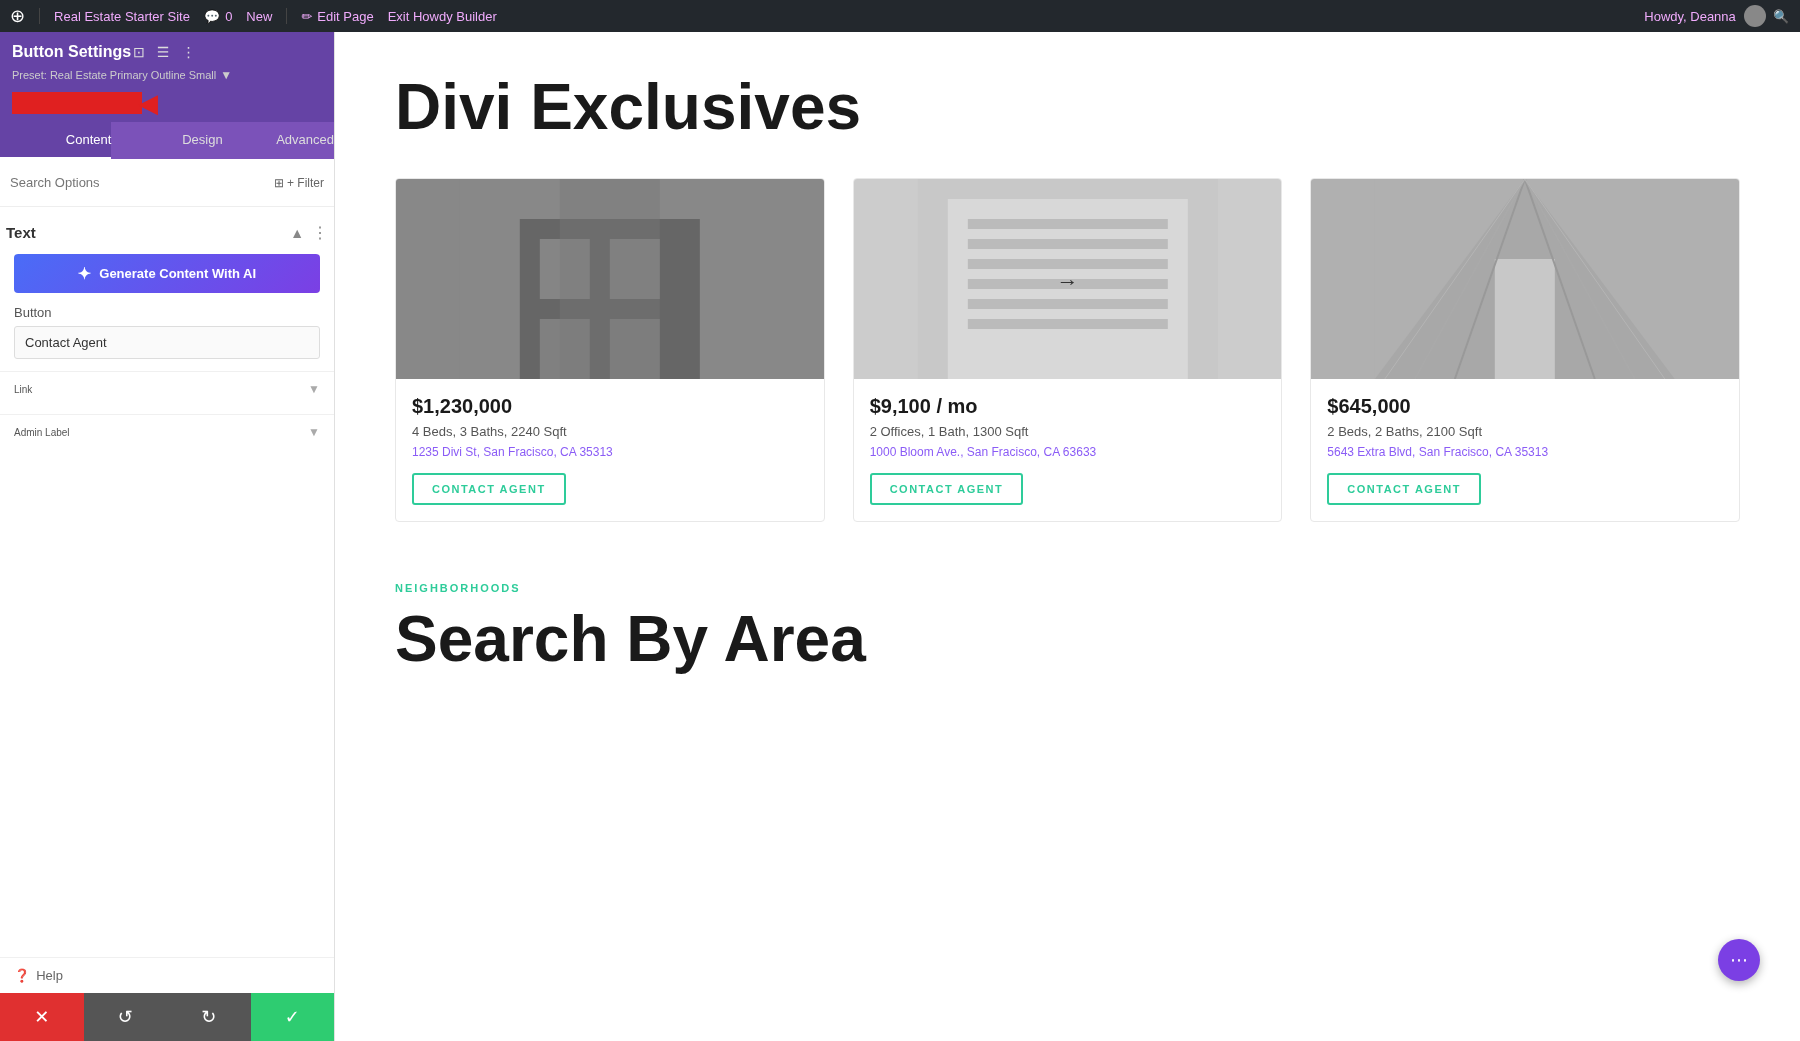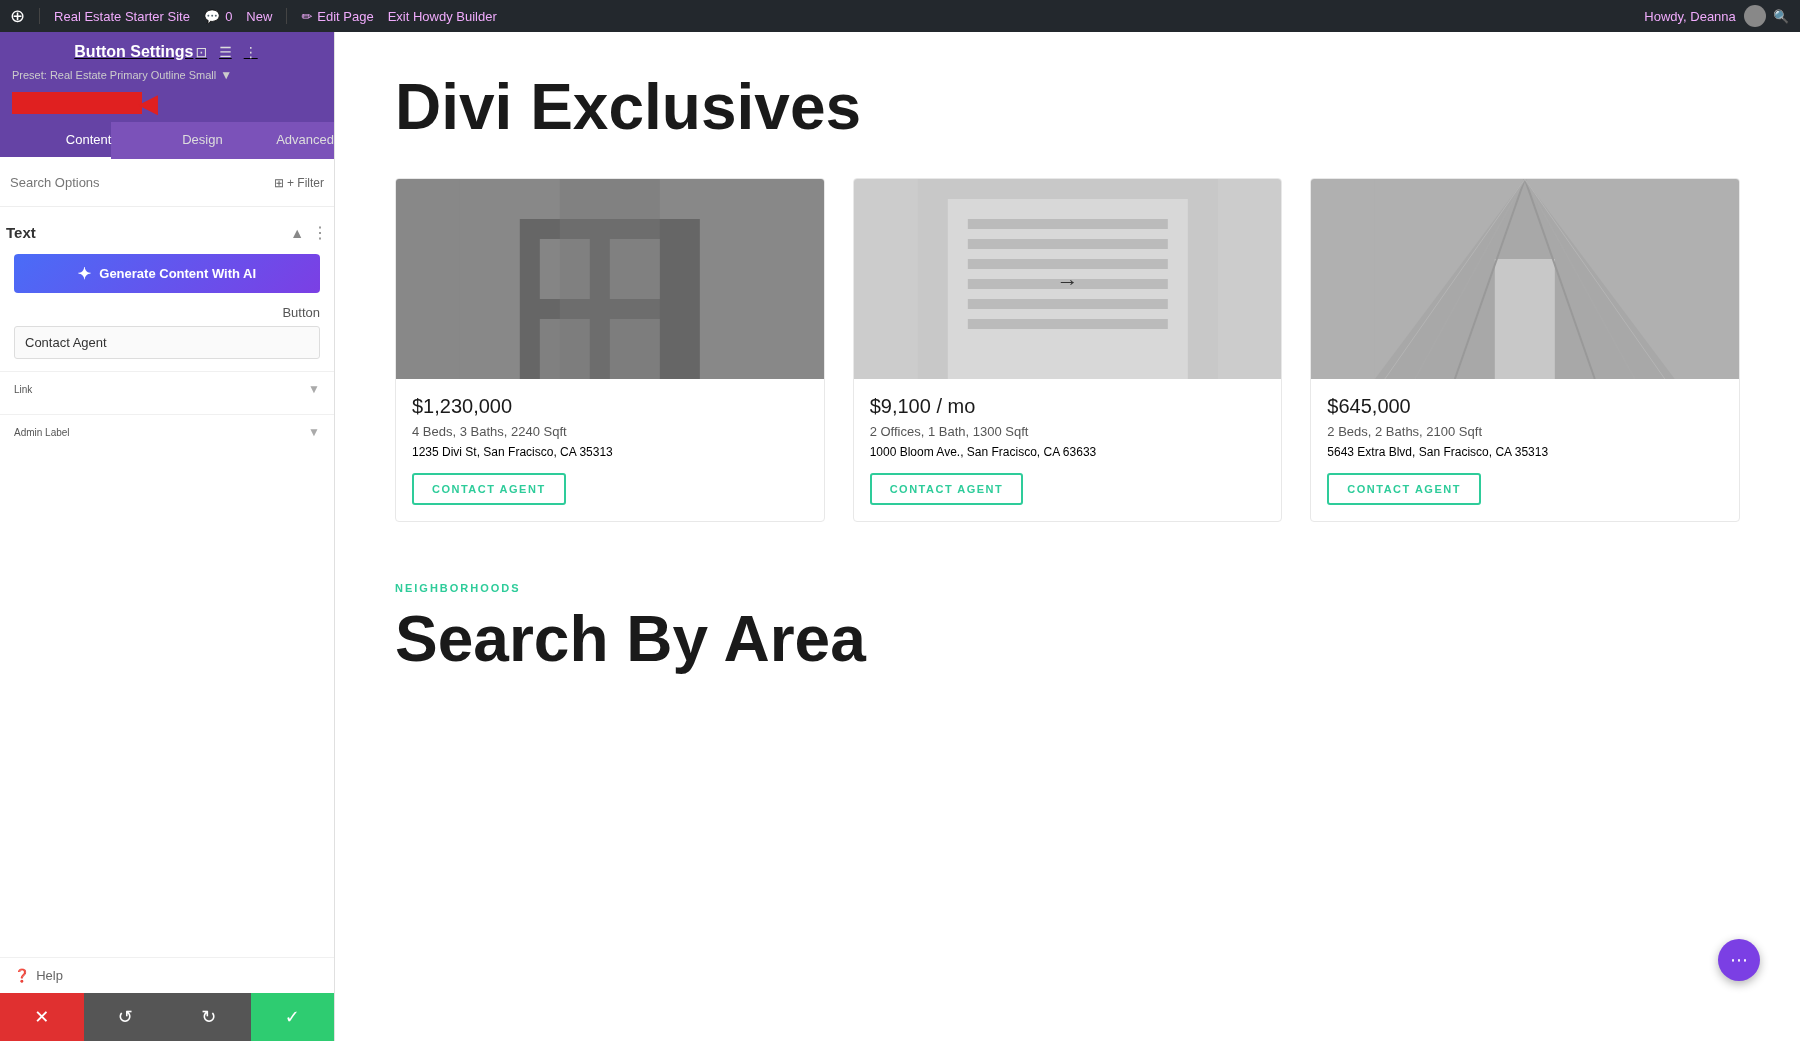--- a/index.html
+++ b/index.html
@@ -65,22 +65,21 @@
     .sidebar-header {
       background: #6543a5;
       padding: 10px 12px 6px;
       display: flex;
       flex-direction: column;
       gap: 4px;
     }
     .sidebar-title-row {
       display: flex;
       align-items: center;
-      justify-content: center;
-      text-decoration: underline;
+      justify-content: flex-start;
     }
     .sidebar-title {
       color: #fff;
       font-size: 16px;
       font-weight: 600;
     }
     .sidebar-title-icons {
       display: flex;
       gap: 8px;
     }
@@ -203,21 +202,20 @@
     }
 
     .field-section {
       padding: 6px 14px 4px;
     }
     .field-label {
       font-size: 13px;
       color: #555;
       margin-bottom: 6px;
       font-weight: 500;
-      text-align: right;
     }
     .field-input {
       width: 100%;
       border: 1px solid #ddd;
       border-radius: 3px;
       padding: 8px 10px;
       font-size: 13px;
       color: #333;
       background: #fafafa;
       outline: none;
@@ -325,32 +323,32 @@
       top: 50%; left: 50%;
       transform: translate(-50%, -50%);
       font-size: 22px;
       color: #333;
     }
     .listing-info {
       padding: 16px;
     }
     .listing-price {
       font-size: 20px;
-      font-weight: 400;
+      font-weight: 700;
       color: #1a1a1a;
       margin-bottom: 6px;
     }
     .listing-details {
       font-size: 13px;
       color: #555;
       margin-bottom: 6px;
     }
     .listing-address {
       font-size: 12px;
-      color: #000000;
+      color: #8b5cf6;
       margin-bottom: 14px;
     }
     .contact-btn {
       display: inline-block;
       border: 2px solid #2ecc9a;
       color: #2ecc9a;
       padding: 8px 18px;
       font-size: 11px;
       font-weight: 700;
       letter-spacing: 1.5px;

